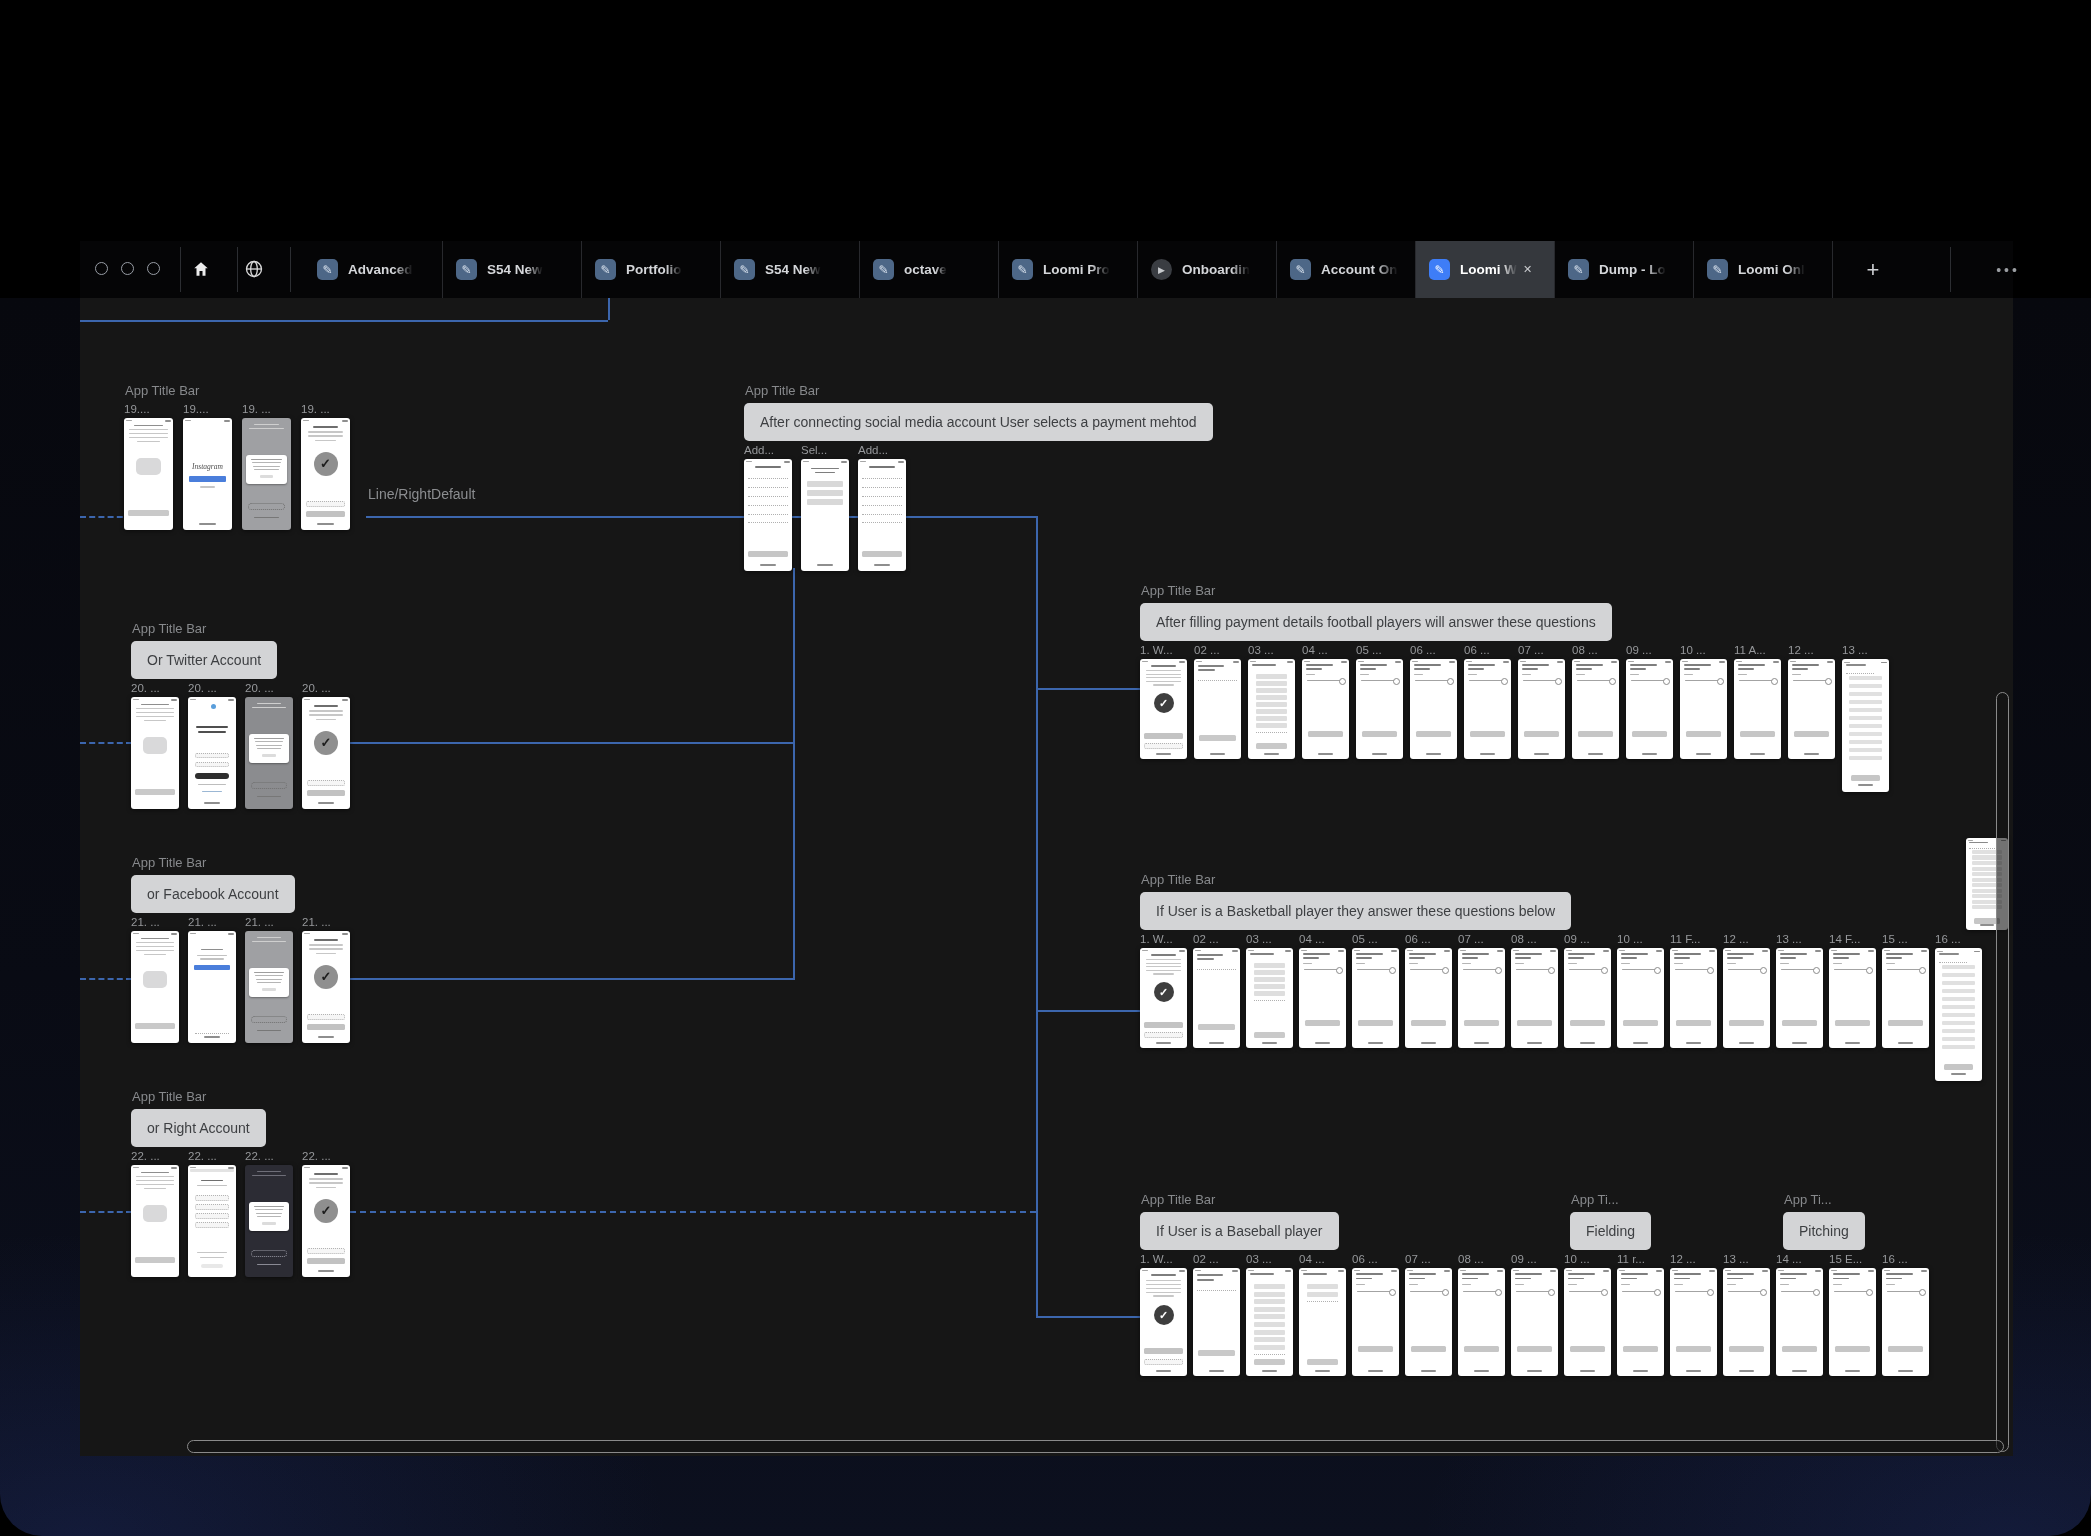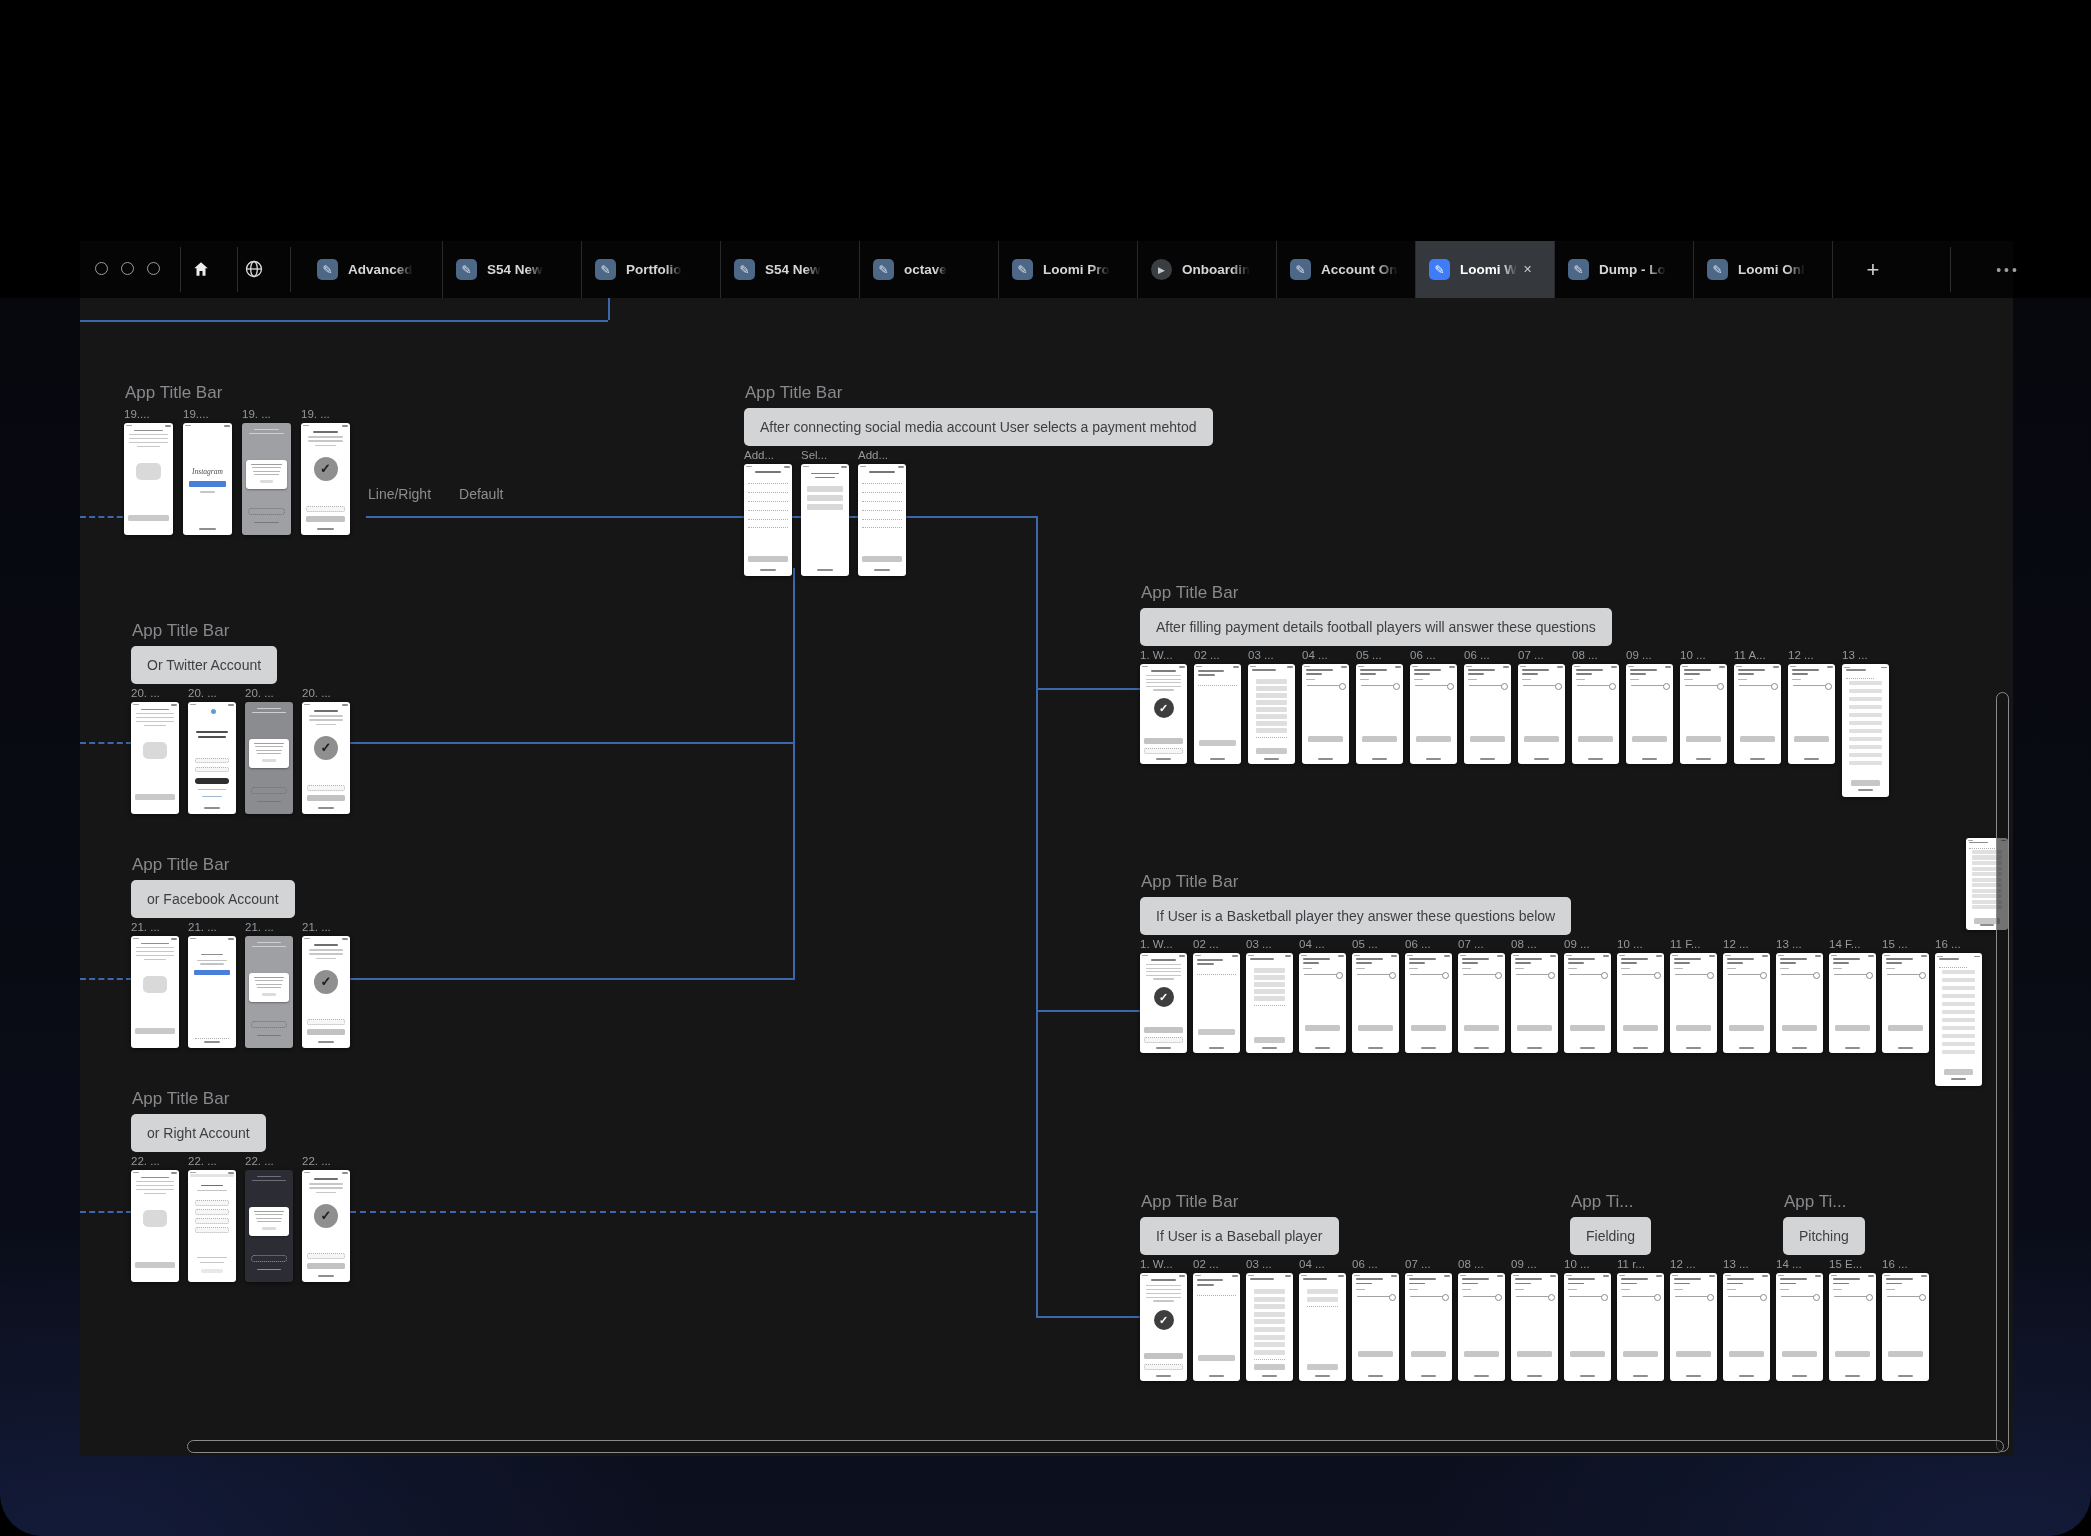--- a/index.html
+++ b/index.html
@@ -35,32 +35,32 @@
        font-weight:400;display:flex;align-items:center;justify-content:center;}
   #more-tabs{position:absolute;left:1888px;top:0;width:80px;height:57px;color:#9a9da1;font-size:14px;
        letter-spacing:3px;display:flex;align-items:center;justify-content:center;}
   
   #canvas{position:absolute;left:80px;top:298px;width:1933px;height:1158px;background:#161616;overflow:hidden;}
   .conn{position:absolute;background:#3c66ad;}
   .conn.h{height:2px;}
   .conn.v{width:2px;}
   .conn.dash{background:none;border-top:2px dashed #3c66ad;height:0;}
   .grp{position:absolute;}
-  .grp-h{font-size:17px;color:#87898c;margin:0 0 5px 1px;white-space:nowrap;}
+  .grp-h{font-size:13px;color:#87898c;margin:0 0 5px 1px;white-space:nowrap;}
   .note{display:inline-block;background:#d3d4d6;color:#3d3f42;font-size:14px;padding:11px 16px;
         border-radius:5px;white-space:nowrap;position:relative;z-index:2;}
   .thumbs{display:flex;margin-top:3px;position:relative;z-index:1;}
   .thumb{display:flex;flex-direction:column;flex:0 0 auto;}
   .frame-label{font-size:11.5px;color:#96989b;height:15px;white-space:nowrap;overflow:hidden;}
   .phone{position:relative;background:#fff;border-radius:3px;box-shadow:0 1px 4px rgba(0,0,0,.55);}
   .phone i{position:absolute;display:block;font-style:normal;}
   .phone.ph-med{background:#9fa0a3;}
   .phone.ph-gray{background:#8b8c8f;}
   .phone.ph-dark{background:#2c2c34;}
-  #side-labels{position:absolute;left:288px;top:188px;display:flex;gap:28px;color:#8b8d90;font-size:14px;}
+  #side-labels{position:absolute;left:288px;top:188px;display:flex;color:#8b8d90;font-size:14px;}
   .sbar{position:absolute;border:1px solid #8a8a8a;border-radius:7px;background:rgba(20,20,20,.6);box-sizing:border-box;}
 </style>
 </head>
 <body>
 
 <div id="app">
   <div id="backdrop"></div>
 
   <div id="tabbar">
     <span class="windot" style="left:15px"></span>

